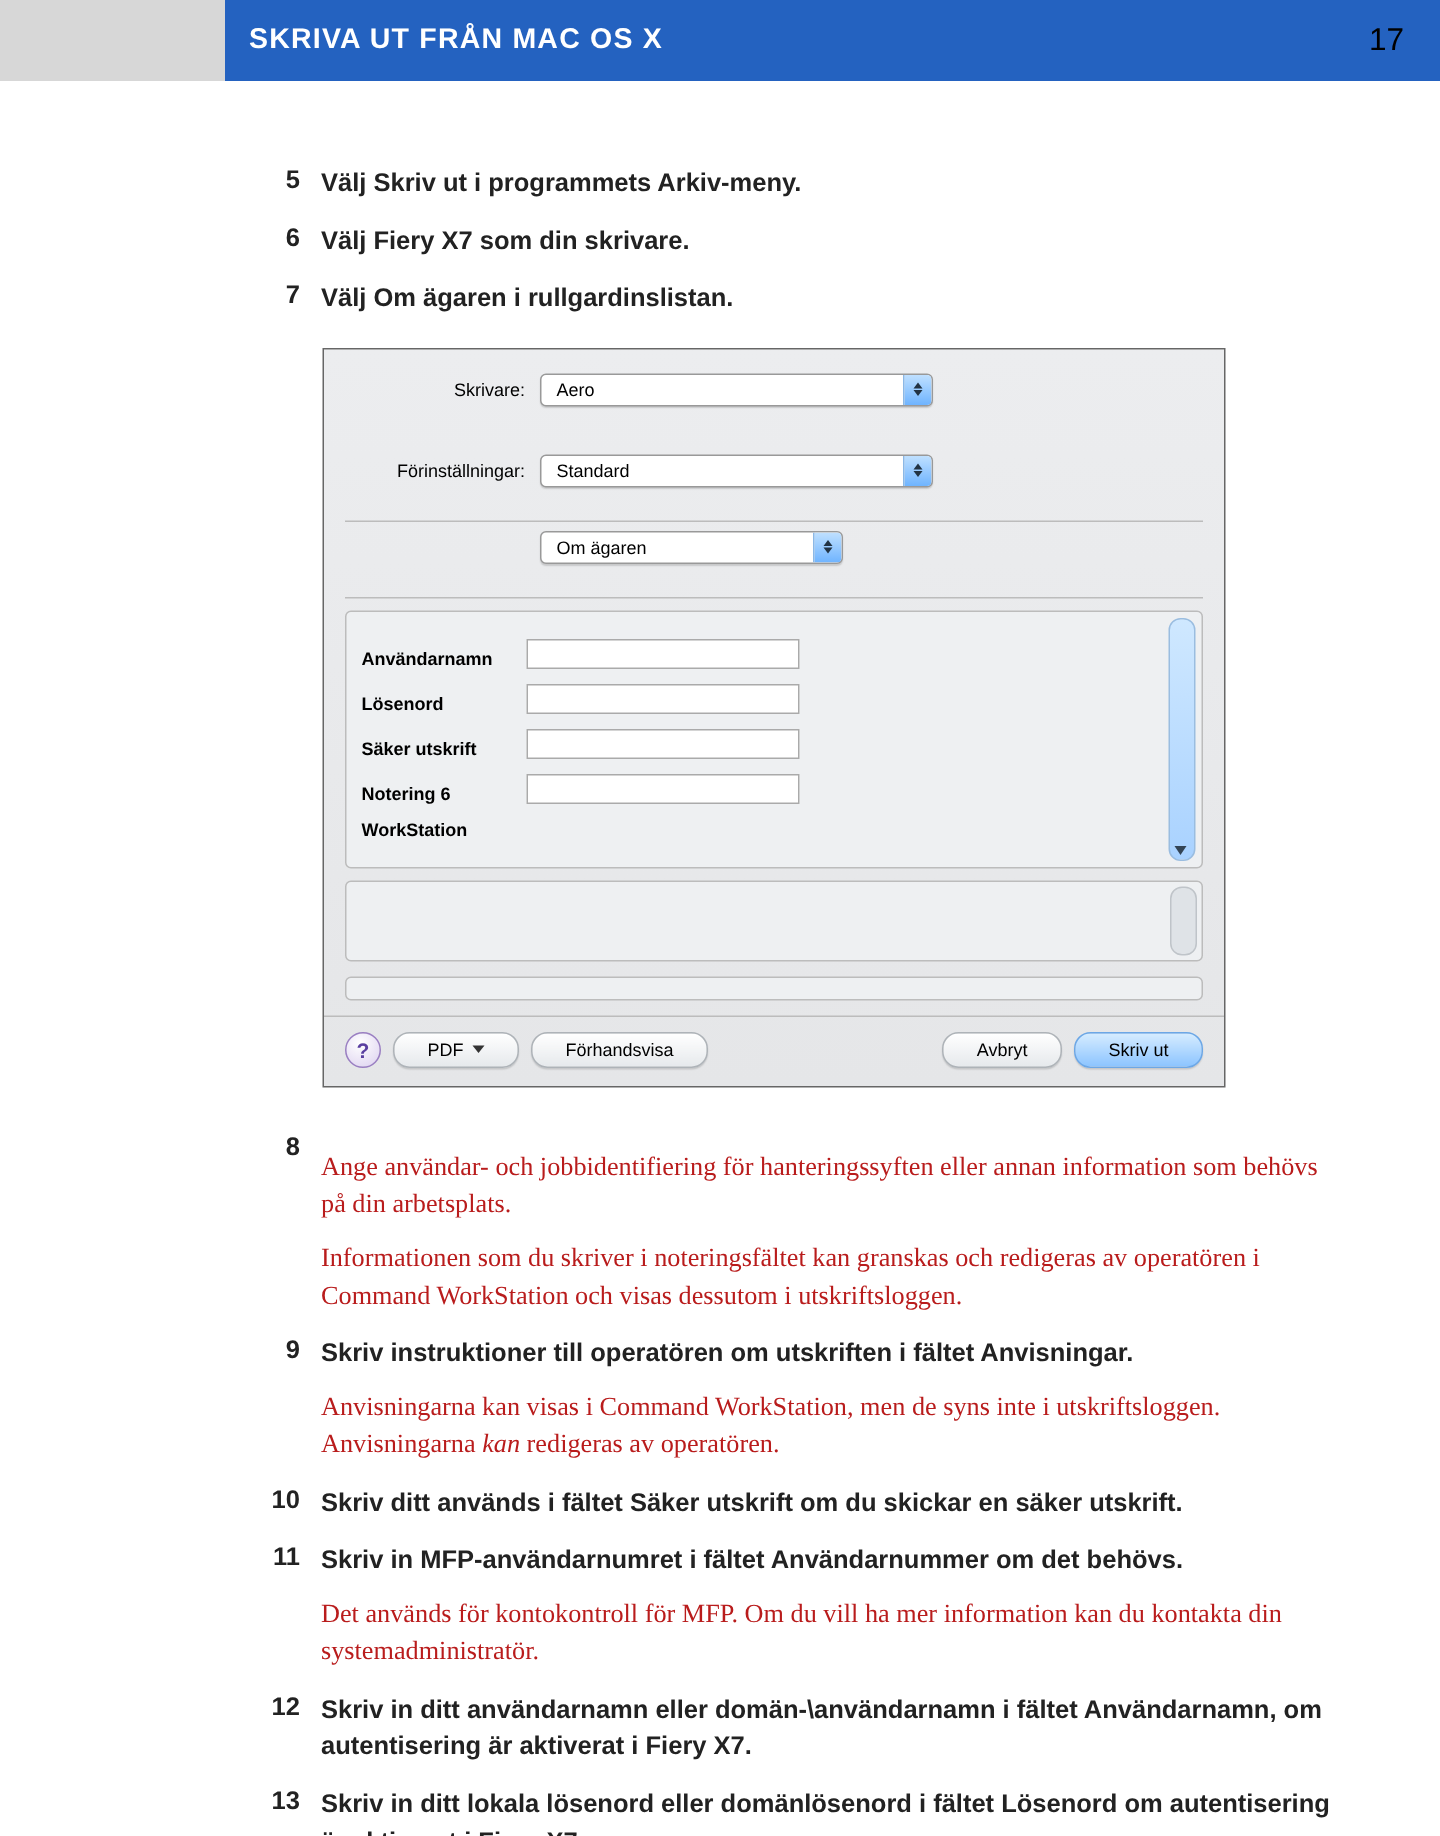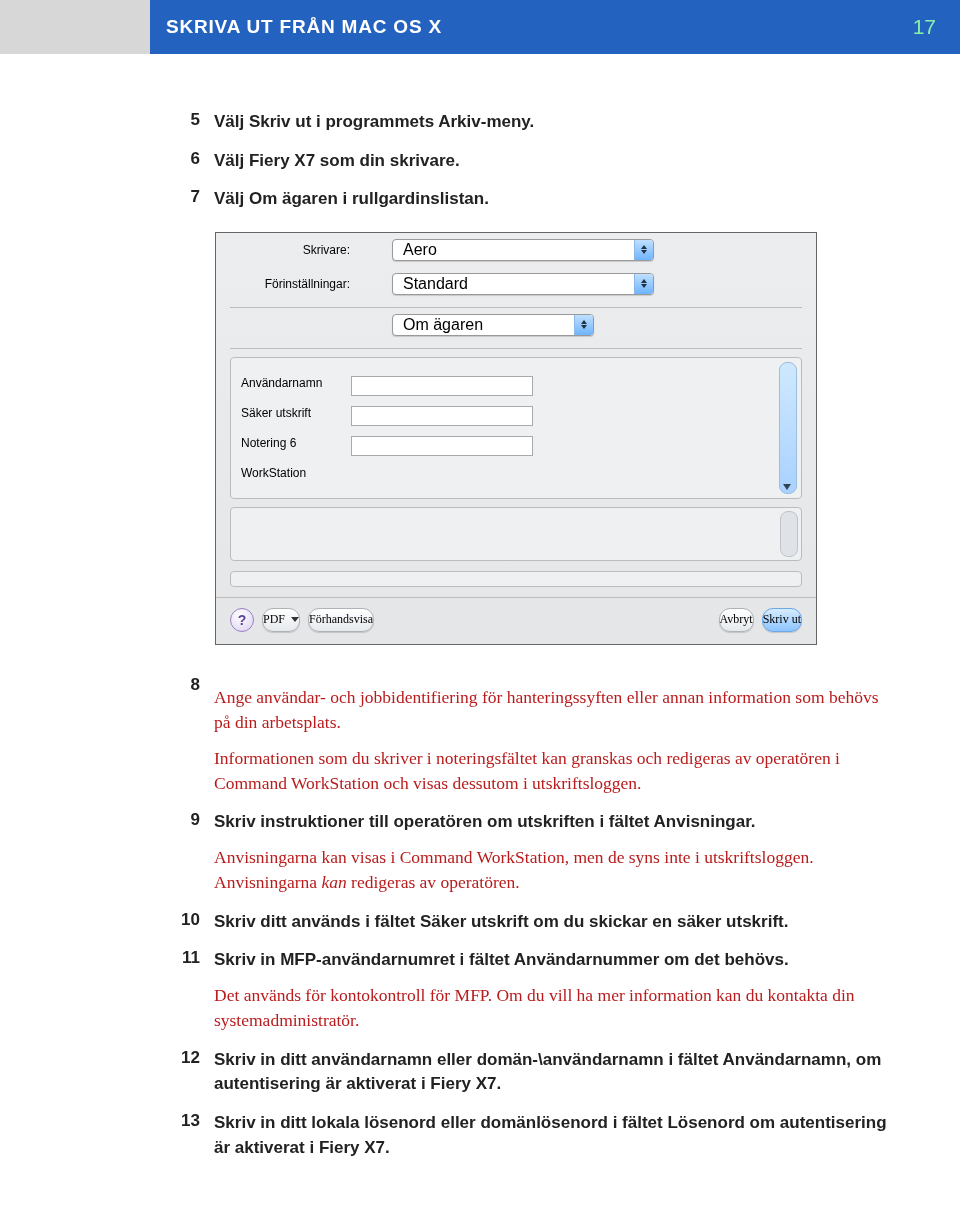--- a/index.html
+++ b/index.html
@@ -27,21 +27,21 @@
     padding: 0 24px 0 16px;
   }
   .header-title {
     color: #fff;
     font-size: 19px;
     font-weight: 600;
     letter-spacing: 0.8px;
     font-variant: small-caps;
   }
   .header-page {
-    color: #86efac;
+    color: #000000;
     font-size: 21px;
     font-weight: 400;
   }
   .content {
     padding-left: 160px;
     padding-right: 70px;
   }
   .step {
     display: flex;
     margin-bottom: 14px;
@@ -79,42 +79,41 @@
     width: 600px;
     border: 1px solid #666;
     background: linear-gradient(#ecedef, #e5e6e8);
     font-family: "Lucida Grande", "Helvetica Neue", sans-serif;
     font-size: 12px;
     color: #000;
   }
   .dlg-row {
     display: flex;
     align-items: center;
-    padding: 6px 14px;
-    gap: 32px;
+    padding: 16px 14px;
   }
   .dlg-label {
     width: 120px;
     text-align: right;
     padding-right: 10px;
     font-size: 12px;
   }
   .aqua-select {
     display: inline-flex;
     align-items: center;
     background: #fff;
     border: 1px solid #999;
     border-radius: 4px;
     height: 20px;
     box-shadow: 0 1px 1px rgba(0,0,0,.15);
     overflow: hidden;
   }
   .aqua-select .sel-text {
     padding: 0 10px;
-    font-size: 16px;
+    font-size: 12px;
   }
   .aqua-select .sel-cap {
     width: 18px;
     height: 100%;
     background: linear-gradient(#bfe0ff, #6fb4ff);
     border-left: 1px solid #8bb8e6;
     display: flex;
     flex-direction: column;
     align-items: center;
     justify-content: center;
@@ -144,22 +143,23 @@
     border-radius: 4px;
     background: #eef0f2;
     display: flex;
   }
   .fields-left {
     flex: 1;
     padding: 8px 4px 8px 10px;
   }
   .field-row {
     display: flex;
-    align-items: flex-start;
+    align-items: flex-end;
     margin: 10px 0;
+    font-weight: bold;
   }
   .field-label {
     width: 110px;
     font-size: 12px;
   }
   .field-input {
     width: 180px;
     height: 18px;
     border: 1px solid #aaa;
     background: #fff;
@@ -209,27 +209,26 @@
     background: radial-gradient(circle at 40% 30%, #fff, #dcd0ef);
     display: flex; align-items: center; justify-content: center;
     color: #5a3fa0;
     font-weight: 700;
     font-size: 14px;
   }
   .aqua-btn {
     display: inline-flex;
     align-items: center;
     height: 22px;
-    padding: 0 0;
+    padding: 0 22px;
     font-size: 12px;
     border: 1px solid #aeb3b8;
     border-radius: 11px;
     background: linear-gradient(#fff, #e6e9ec);
     box-shadow: 0 1px 1px rgba(0,0,0,.15);
-    font-family: Liberation Serif, serif;
   }
   .aqua-btn.primary {
     border-color: #6ca7e6;
     background: linear-gradient(#d6ecff, #8cc4ff);
   }
   .pdf-cap {
     margin-left: 6px;
     display: inline-block;
     width: 0; height: 0;
     border-left: 4px solid transparent;
@@ -316,20 +315,24 @@
     </div>
     <hr class="dlg-sep">
 
     <div class="fields-box">
       <div class="fields-left">
         <div class="field-row">
           <div class="field-label">Användarnamn</div>
           <div class="field-input"></div>
         </div>
         <div class="field-row">
+          <div class="field-label">Lösenord</div>
+          <div class="field-input"></div>
+        </div>
+        <div class="field-row">
           <div class="field-label">Säker utskrift</div>
           <div class="field-input"></div>
         </div>
         <div class="field-row">
           <div class="field-label">Notering 6</div>
           <div class="field-input"></div>
         </div>
         <div class="field-row">
           <div class="field-label">WorkStation</div>
         </div>

